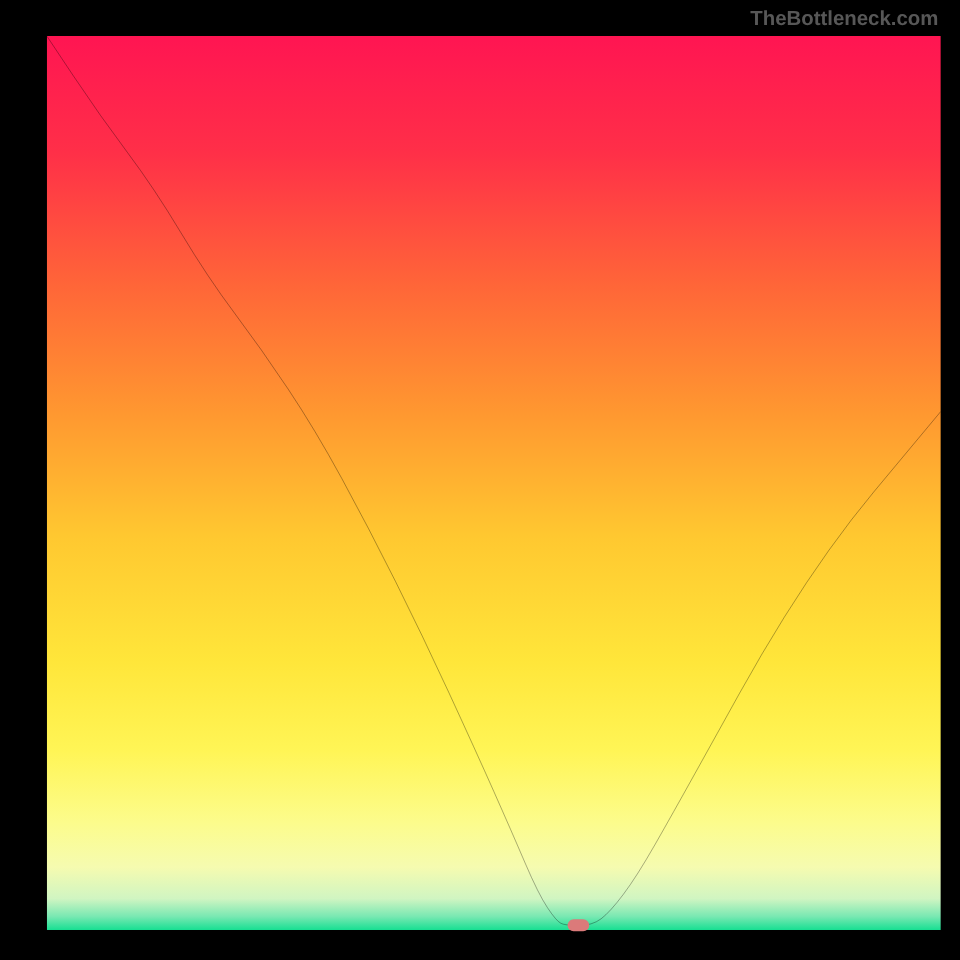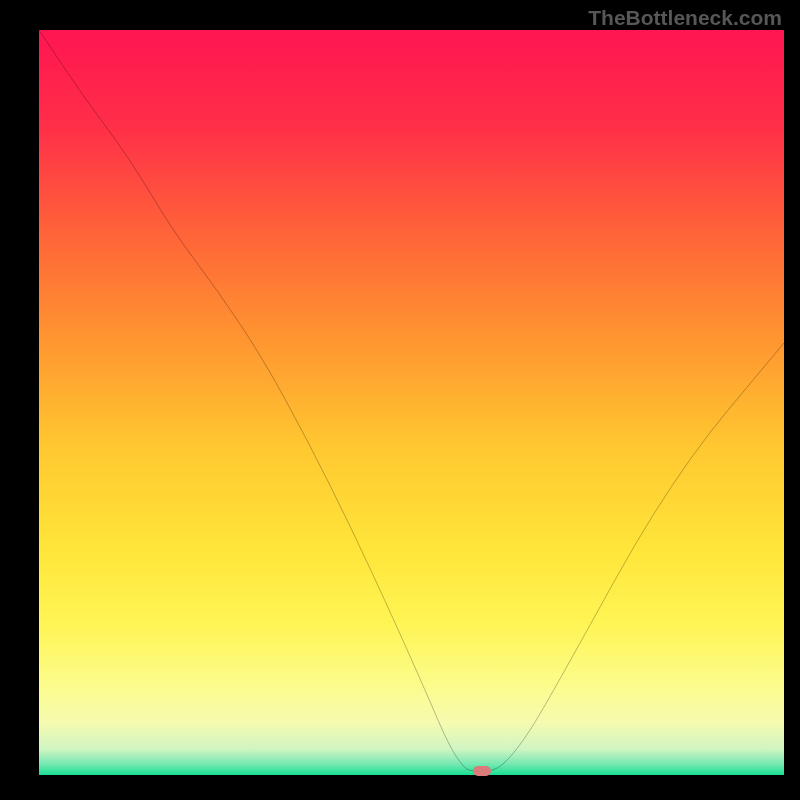--- a/index.html
+++ b/index.html
@@ -15,21 +15,21 @@
     width: 800px;
     height: 800px;
     position: relative;
     background: #000;
   }
   .watermark {
     position: absolute;
     top: 6px;
     right: 18px;
     color: #575757;
-    font-size: 21px;
+    font-size: 17px;
     font-weight: bold;
     z-index: 10;
   }
   .plot-area {
     position: absolute;
     left: 39px;
     top: 30px;
     width: 745px;
     height: 745px;
   }

